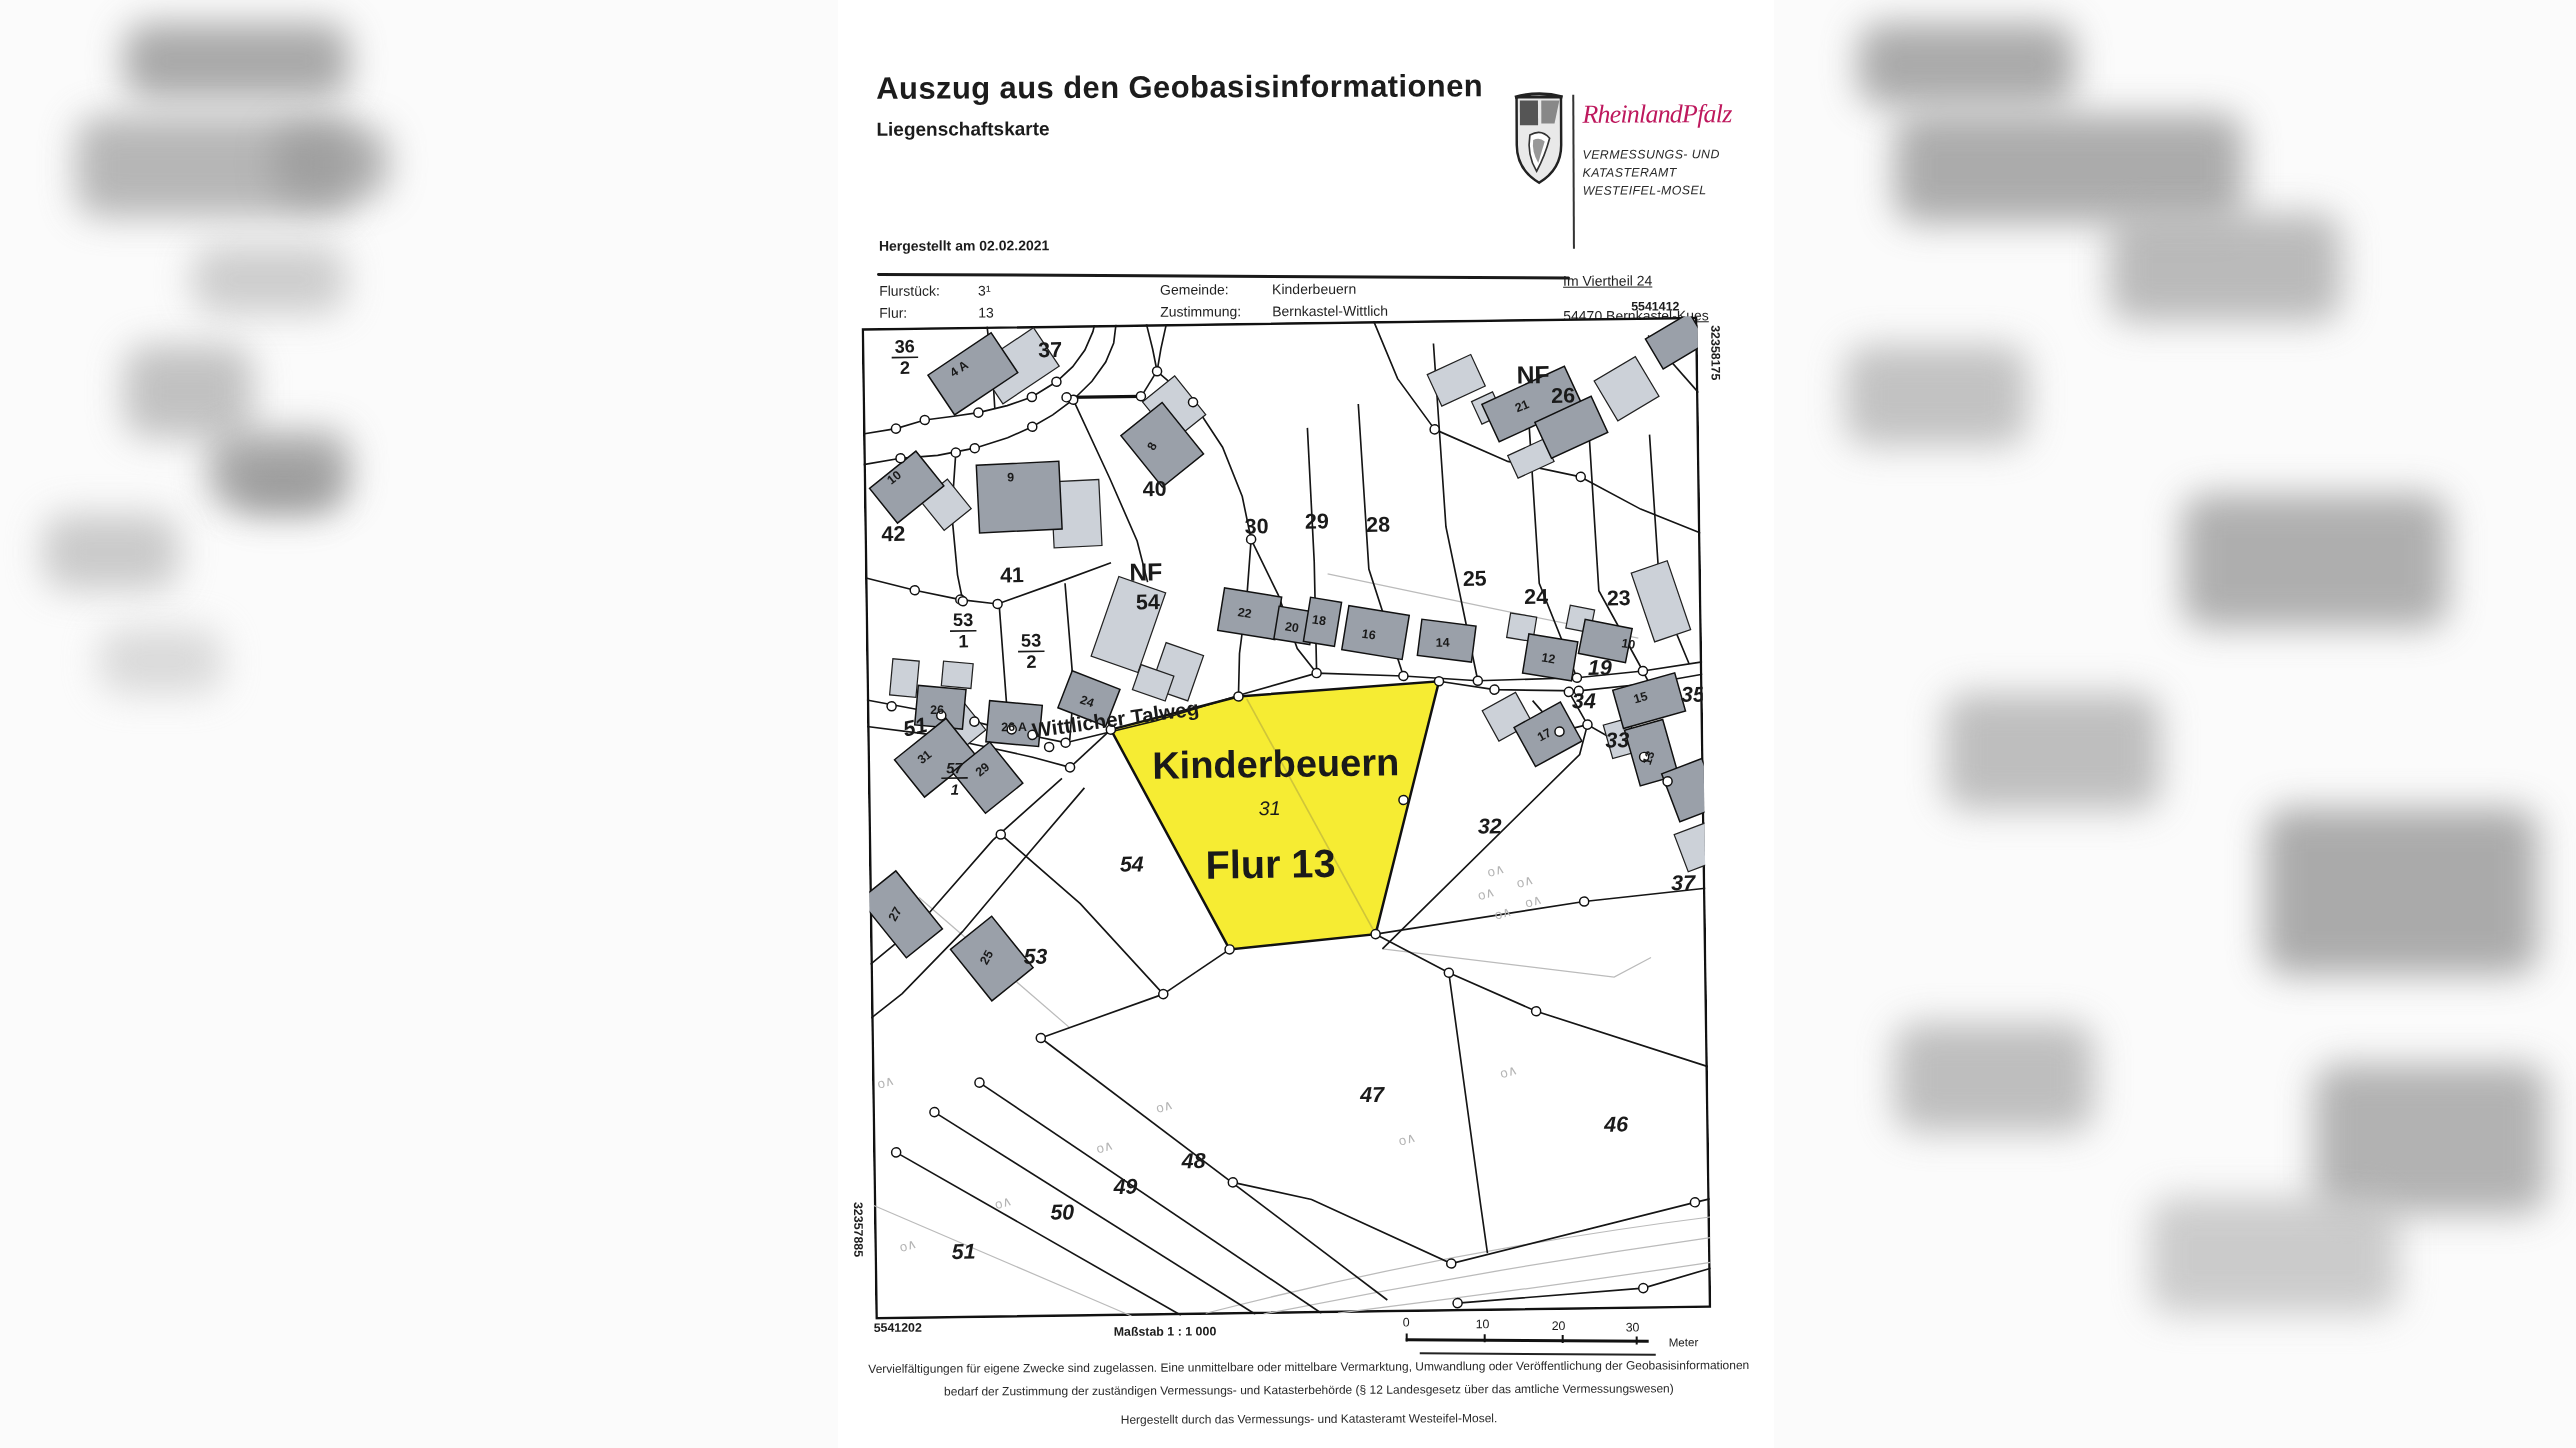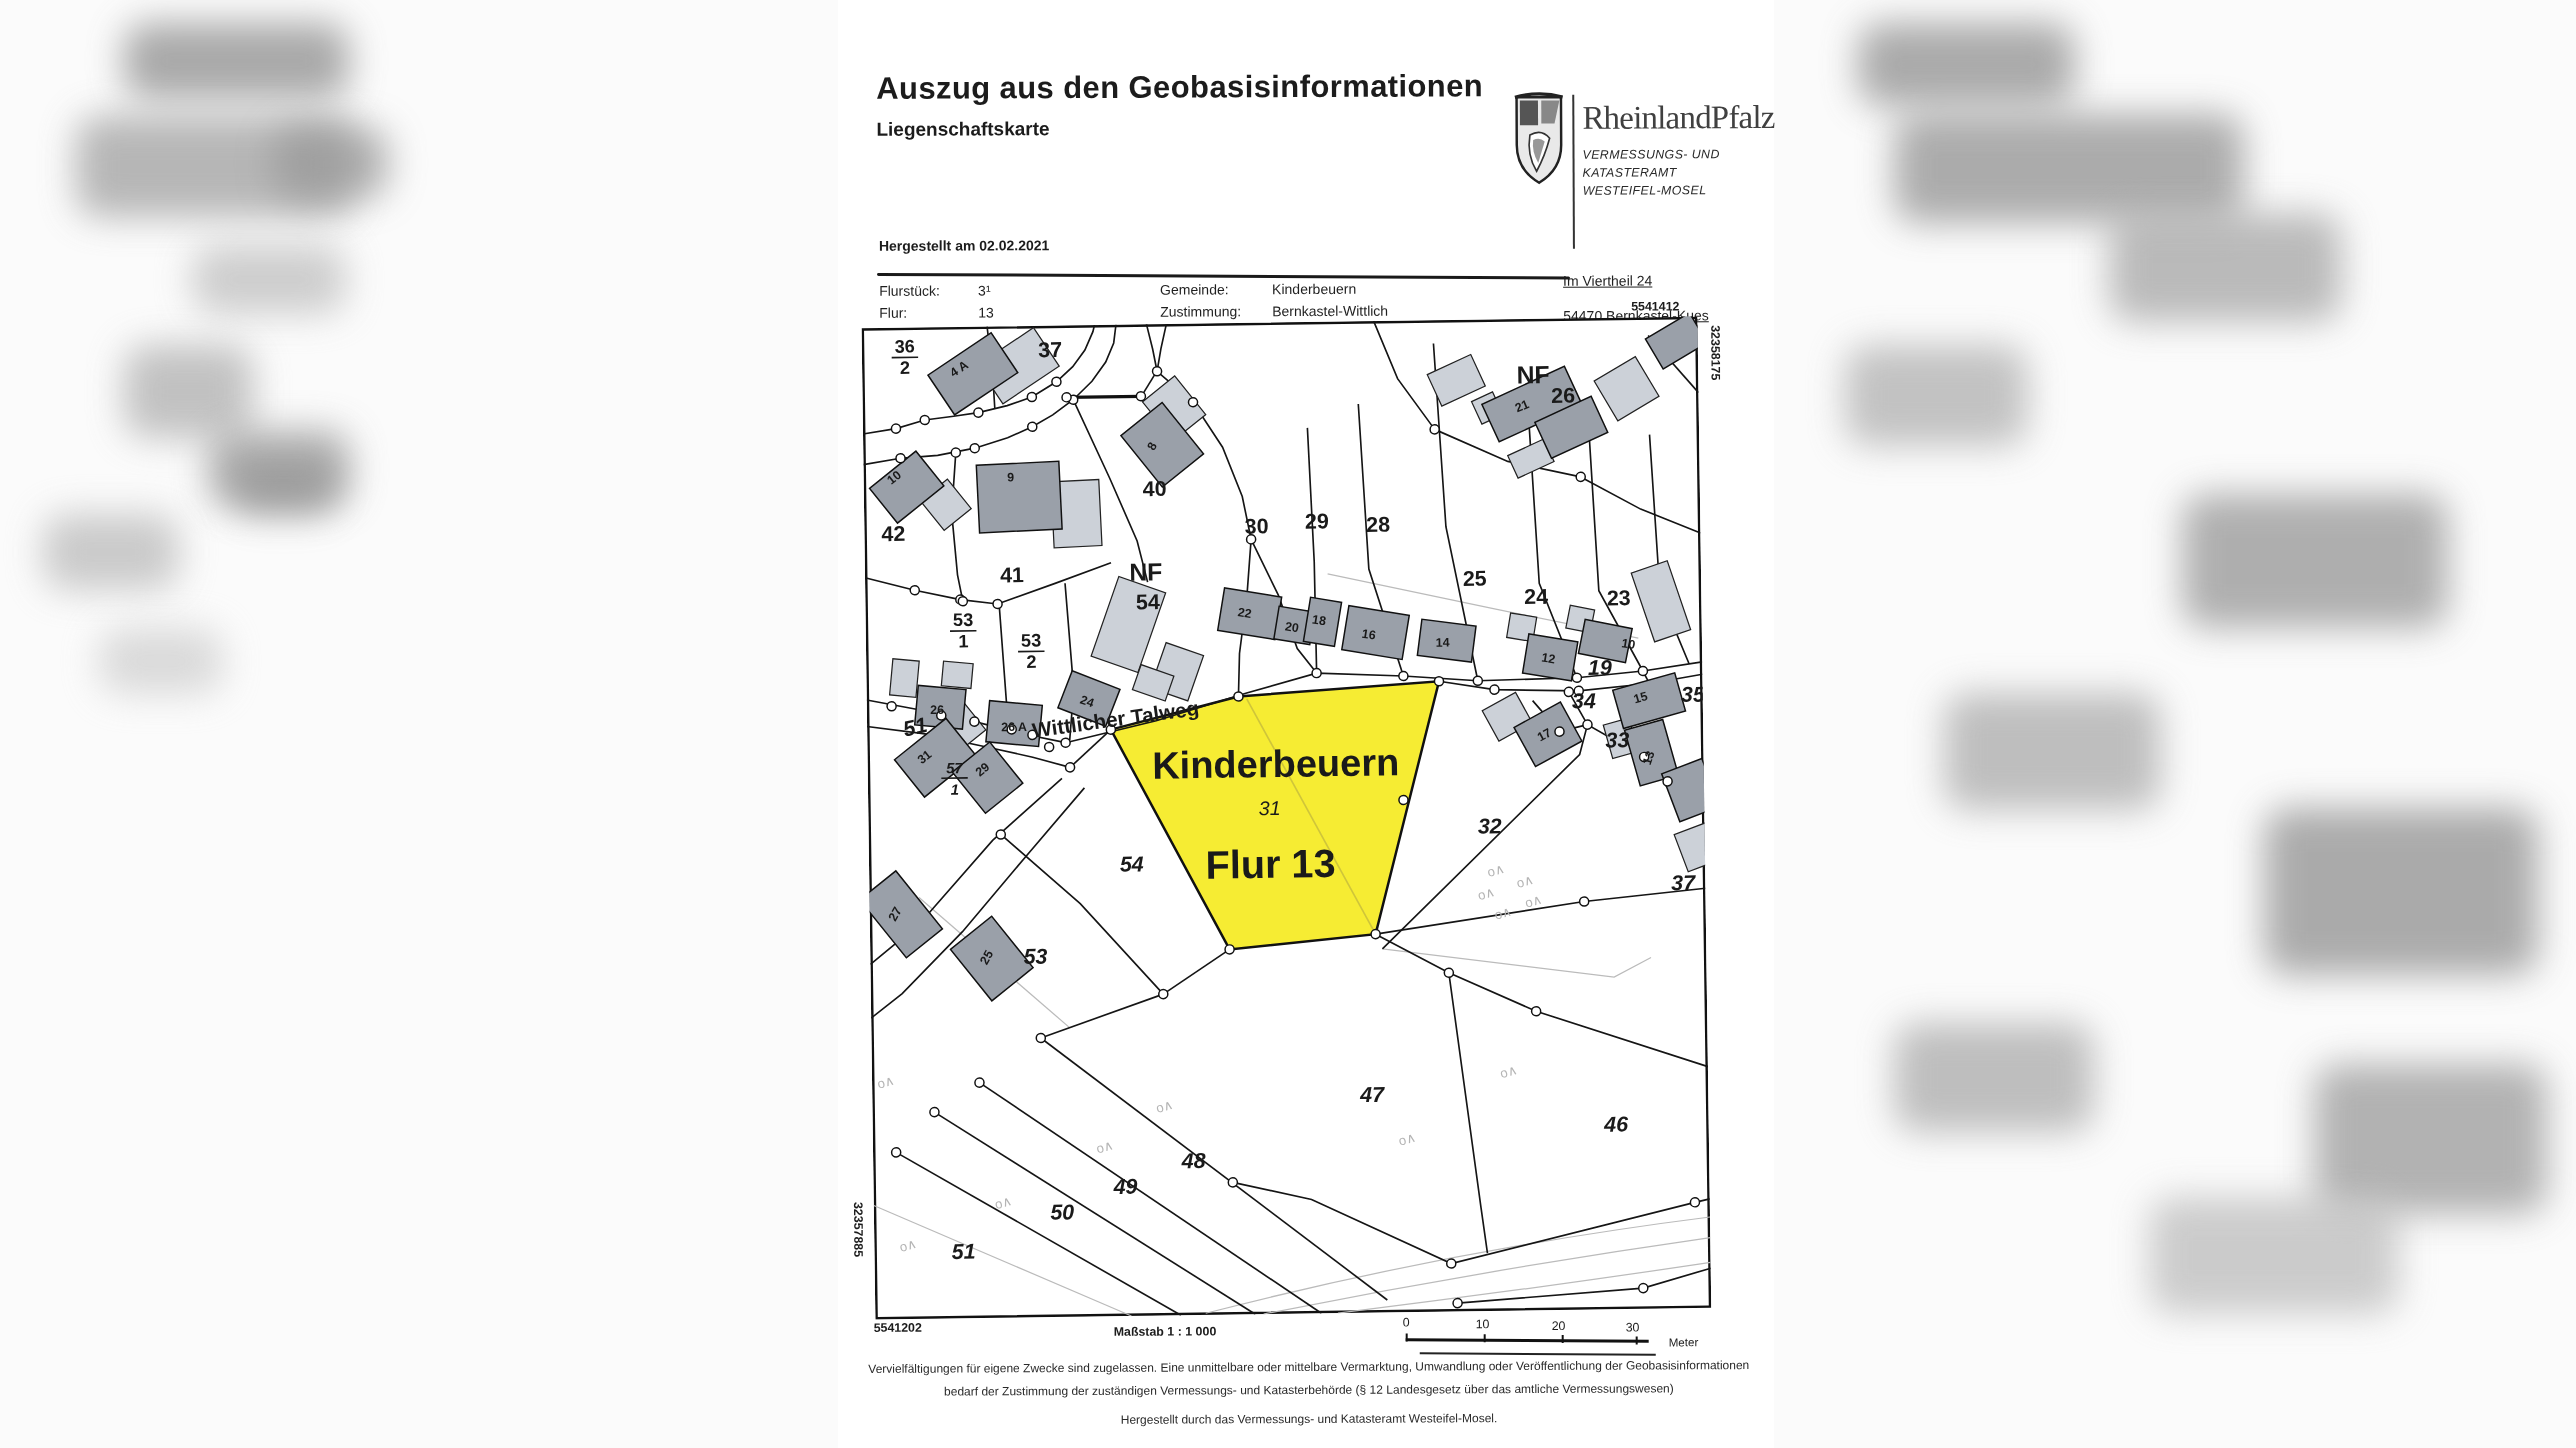--- a/index.html
+++ b/index.html
@@ -7,21 +7,21 @@
        font-family:"Liberation Sans",sans-serif;color:#222;}
   
   .blob{position:absolute;filter:blur(18px);border-radius:23px;}
   
   .doc{position:absolute;left:838px;top:0;width:936px;height:1449px;background:#ffffff;}
   .scan{position:absolute;inset:0;transform:rotate(-0.25deg);}
   .title{position:absolute;left:41px;top:69px;font-size:31px;font-weight:bold;letter-spacing:0.4px;color:#1c1c1c;}
   .subtitle{position:absolute;left:41px;top:117px;font-size:19px;font-weight:bold;color:#1c1c1c;}
   .crest{position:absolute;left:678px;top:93px;width:51px;height:96px;}
   .logo-divider{position:absolute;left:737px;top:96px;width:1.7px;height:154px;background:#333;}
-  .brand{position:absolute;left:747px;top:101px;font-family:"Liberation Serif",serif;font-size:33px;color:#404040;letter-spacing:-0.8px;}
+  .brand{position:absolute;left:747px;top:101px;font-family:"Liberation Serif",serif;font-size:26px;color:#be185d;letter-spacing:-0.8px;font-style:italic;}
   .org{position:absolute;left:747px;top:147px;font-size:12.4px;line-height:18px;color:#2a2a2a;letter-spacing:0.4px;font-style:italic;}
   .made{position:absolute;left:43px;top:236px;font-size:14px;font-weight:bold;color:#1c1c1c;text-align:right;}
   .rule{position:absolute;left:41px;top:271px;width:693px;height:2.5px;background:#1a1a1a;transform:rotate(0.55deg);transform-origin:left center;border-radius:1.7px;}
   .fields{position:absolute;left:0;top:0;font-size:14px;color:#1f1f1f;}
   .f{position:absolute;white-space:nowrap;}
   .addr{text-align:left;text-decoration:underline;}
   .map-wrap{position:absolute;left:30px;top:322px;width:836px;height:992px;transform:rotate(-0.55deg);transform-origin:center center;}
   .coord{position:absolute;font-size:12.4px;font-weight:bold;color:#1c1c1c;white-space:nowrap;}
   .coord.vert{transform-origin:left top;transform:rotate(90deg);}
   .scalebar{position:absolute;left:0;top:0;font-size:12.4px;color:#1c1c1c;}

